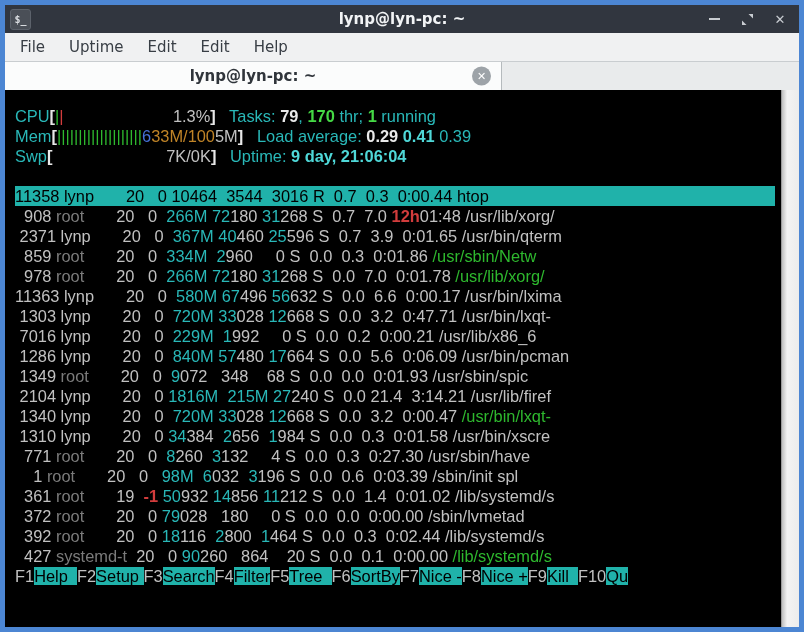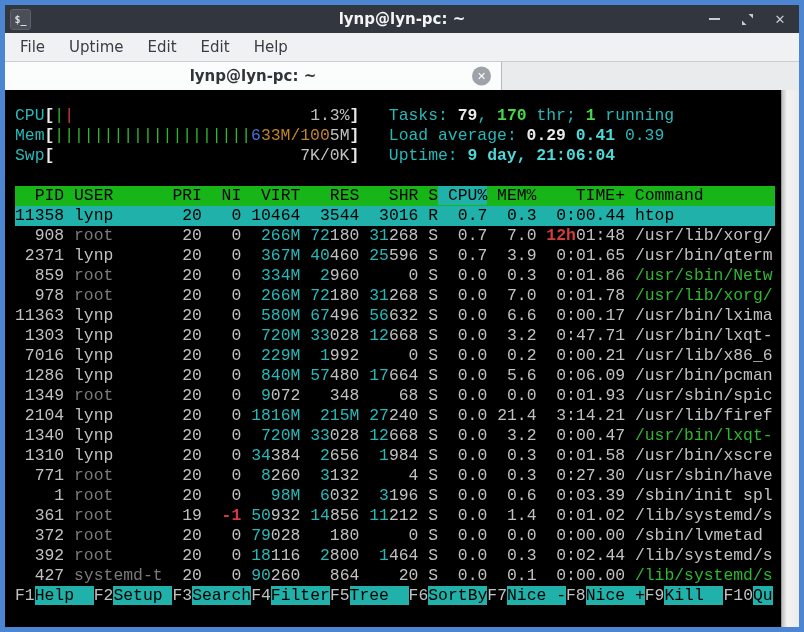--- a/index.html
+++ b/index.html
@@ -27,21 +27,21 @@
   .menu-item{font-size:15px;color:#383e45;padding:3px 11px}
   
   .tabbar{height:29px;background:var(--tabbg);border-top:1px solid #c9cdd0;display:flex;flex:0 0 29px}
   .tab{width:497px;background:var(--tabactive);border-right:1px solid #b5babd;position:relative;
     display:flex;align-items:center;justify-content:center}
   .tab-label{font-size:15px;font-weight:bold;color:#30353b}
   .tab-close{position:absolute;right:10px;top:50%;transform:translateY(-50%);width:19px;height:19px;border-radius:50%;
     background:#9da3a8;color:#fff;font-size:11px;font-weight:bold;display:flex;align-items:center;justify-content:center}
   
   .terminal{flex:1 1 auto;background:var(--termbg);position:relative;overflow:hidden;
-    font-family:Liberation Mono, monospace;font-size:16.4px;line-height:20px;color:var(--fg)}
+    font-family:Liberation Sans, sans-serif;font-size:16.4px;line-height:20px;color:var(--fg)}
   .term-content{padding:16px 0 0 10px;margin-right:24px}
   .tline{white-space:pre;height:20px;display:block}
   .thead{background:var(--hgreen)}
   .thead span{color:#000}
   .thead .sortcol{background:var(--sel)}
   .trow span{}
   .sel{background:var(--sel)}
   .sel span{color:#000 !important;font-weight:normal !important}
   .fbar span{white-space:pre}
   .flabel{background:var(--sel);color:#000}
@@ -94,21 +94,20 @@
       <span class="tab-close">✕</span>
     </div>
   </div>
 
   <div class="terminal">
     <div class="term-content">
         <div class="tline"><span class="c-cyan">CPU</span><span class="c-wb">[</span><span class="c-green">|</span><span class="c-red">|</span><span>                        </span><span>1.3%</span><span class="c-wb">]</span><span>   </span><span class="c-cyan">Tasks: </span><span class="c-wb">79</span><span class="c-cyan">, </span><span class="c-greenb">170</span><span class="c-cyan"> thr; </span><span class="c-greenb">1</span><span class="c-cyan"> running</span></div>
         <div class="tline"><span class="c-cyan">Mem</span><span class="c-wb">[</span><span class="c-green">||||||||||||||||||||</span><span></span><span class="c-blue">6</span><span class="c-orange">33M/100</span><span>5M</span><span class="c-wb">]</span><span>   </span><span class="c-cyan">Load average: </span><span class="c-wb">0.29 </span><span class="c-cyanb">0.41 </span><span class="c-cyan">0.39</span></div>
         <div class="tline"><span class="c-cyan">Swp</span><span class="c-wb">[</span><span>                         </span><span>7K/0K</span><span class="c-wb">]</span><span>   </span><span class="c-cyan">Uptime: </span><span class="c-cyanb">9 day, 21:06:04</span></div>
         <div class="tline">&nbsp;</div>
-        <div class="tline thead"><span>  PID</span><span> USER     </span><span> PRI</span><span>  NI</span><span>  VIRT</span><span>   RES</span><span>   SHR</span><span> S</span><span class="sortcol"> CPU%</span><span> MEM%</span><span>    TIME+</span><span> Command</span></div>
         <div class="tline trow sel"><span>11358</span><span> </span><span>lynp     </span><span> </span><span> 20</span><span> </span><span>  0</span><span> </span><span class="c-cyan">10</span><span>464</span><span> </span><span> </span><span class="c-cyan">3</span><span>544</span><span> </span><span> </span><span class="c-cyan">3</span><span>016</span><span> </span><span>R</span><span> </span><span> 0.7</span><span> </span><span> 0.3</span><span> </span><span> </span><span>0:00.44</span><span> </span><span>htop</span></div>
         <div class="tline trow"><span>  908</span><span> </span><span class="c-dim">root     </span><span> </span><span> 20</span><span> </span><span>  0</span><span> </span><span> </span><span class="c-cyan">266M</span><span> </span><span class="c-cyan">72</span><span>180</span><span> </span><span class="c-cyan">31</span><span>268</span><span> </span><span>S</span><span> </span><span> 0.7</span><span> </span><span> 7.0</span><span> </span><span></span><span class="c-redb">12h</span><span>01:48</span><span> </span><span>/usr/lib/xorg/</span></div>
         <div class="tline trow"><span> 2371</span><span> </span><span>lynp     </span><span> </span><span> 20</span><span> </span><span>  0</span><span> </span><span> </span><span class="c-cyan">367M</span><span> </span><span class="c-cyan">40</span><span>460</span><span> </span><span class="c-cyan">25</span><span>596</span><span> </span><span>S</span><span> </span><span> 0.7</span><span> </span><span> 3.9</span><span> </span><span> </span><span>0:01.65</span><span> </span><span>/usr/bin/qterm</span></div>
         <div class="tline trow"><span>  859</span><span> </span><span class="c-dim">root     </span><span> </span><span> 20</span><span> </span><span>  0</span><span> </span><span> </span><span class="c-cyan">334M</span><span> </span><span> </span><span class="c-cyan">2</span><span>960</span><span> </span><span>    </span><span>0</span><span> </span><span>S</span><span> </span><span> 0.0</span><span> </span><span> 0.3</span><span> </span><span> </span><span>0:01.86</span><span> </span><span class="c-green">/usr/sbin/Netw</span></div>
         <div class="tline trow"><span>  978</span><span> </span><span class="c-dim">root     </span><span> </span><span> 20</span><span> </span><span>  0</span><span> </span><span> </span><span class="c-cyan">266M</span><span> </span><span class="c-cyan">72</span><span>180</span><span> </span><span class="c-cyan">31</span><span>268</span><span> </span><span>S</span><span> </span><span> 0.0</span><span> </span><span> 7.0</span><span> </span><span> </span><span>0:01.78</span><span> </span><span class="c-green">/usr/lib/xorg/</span></div>
         <div class="tline trow"><span>11363</span><span> </span><span>lynp     </span><span> </span><span> 20</span><span> </span><span>  0</span><span> </span><span> </span><span class="c-cyan">580M</span><span> </span><span class="c-cyan">67</span><span>496</span><span> </span><span class="c-cyan">56</span><span>632</span><span> </span><span>S</span><span> </span><span> 0.0</span><span> </span><span> 6.6</span><span> </span><span> </span><span>0:00.17</span><span> </span><span>/usr/bin/lxima</span></div>
         <div class="tline trow"><span> 1303</span><span> </span><span>lynp     </span><span> </span><span> 20</span><span> </span><span>  0</span><span> </span><span> </span><span class="c-cyan">720M</span><span> </span><span class="c-cyan">33</span><span>028</span><span> </span><span class="c-cyan">12</span><span>668</span><span> </span><span>S</span><span> </span><span> 0.0</span><span> </span><span> 3.2</span><span> </span><span> </span><span>0:47.71</span><span> </span><span>/usr/bin/lxqt-</span></div>
         <div class="tline trow"><span> 7016</span><span> </span><span>lynp     </span><span> </span><span> 20</span><span> </span><span>  0</span><span> </span><span> </span><span class="c-cyan">229M</span><span> </span><span> </span><span class="c-cyan">1</span><span>992</span><span> </span><span>    </span><span>0</span><span> </span><span>S</span><span> </span><span> 0.0</span><span> </span><span> 0.2</span><span> </span><span> </span><span>0:00.21</span><span> </span><span>/usr/lib/x86_6</span></div>
         <div class="tline trow"><span> 1286</span><span> </span><span>lynp     </span><span> </span><span> 20</span><span> </span><span>  0</span><span> </span><span> </span><span class="c-cyan">840M</span><span> </span><span class="c-cyan">57</span><span>480</span><span> </span><span class="c-cyan">17</span><span>664</span><span> </span><span>S</span><span> </span><span> 0.0</span><span> </span><span> 5.6</span><span> </span><span> </span><span>0:06.09</span><span> </span><span>/usr/bin/pcman</span></div>
         <div class="tline trow"><span> 1349</span><span> </span><span class="c-dim">root     </span><span> </span><span> 20</span><span> </span><span>  0</span><span> </span><span> </span><span class="c-cyan">9</span><span>072</span><span> </span><span>  </span><span>348</span><span> </span><span>   </span><span>68</span><span> </span><span>S</span><span> </span><span> 0.0</span><span> </span><span> 0.0</span><span> </span><span> </span><span>0:01.93</span><span> </span><span>/usr/sbin/spic</span></div>

